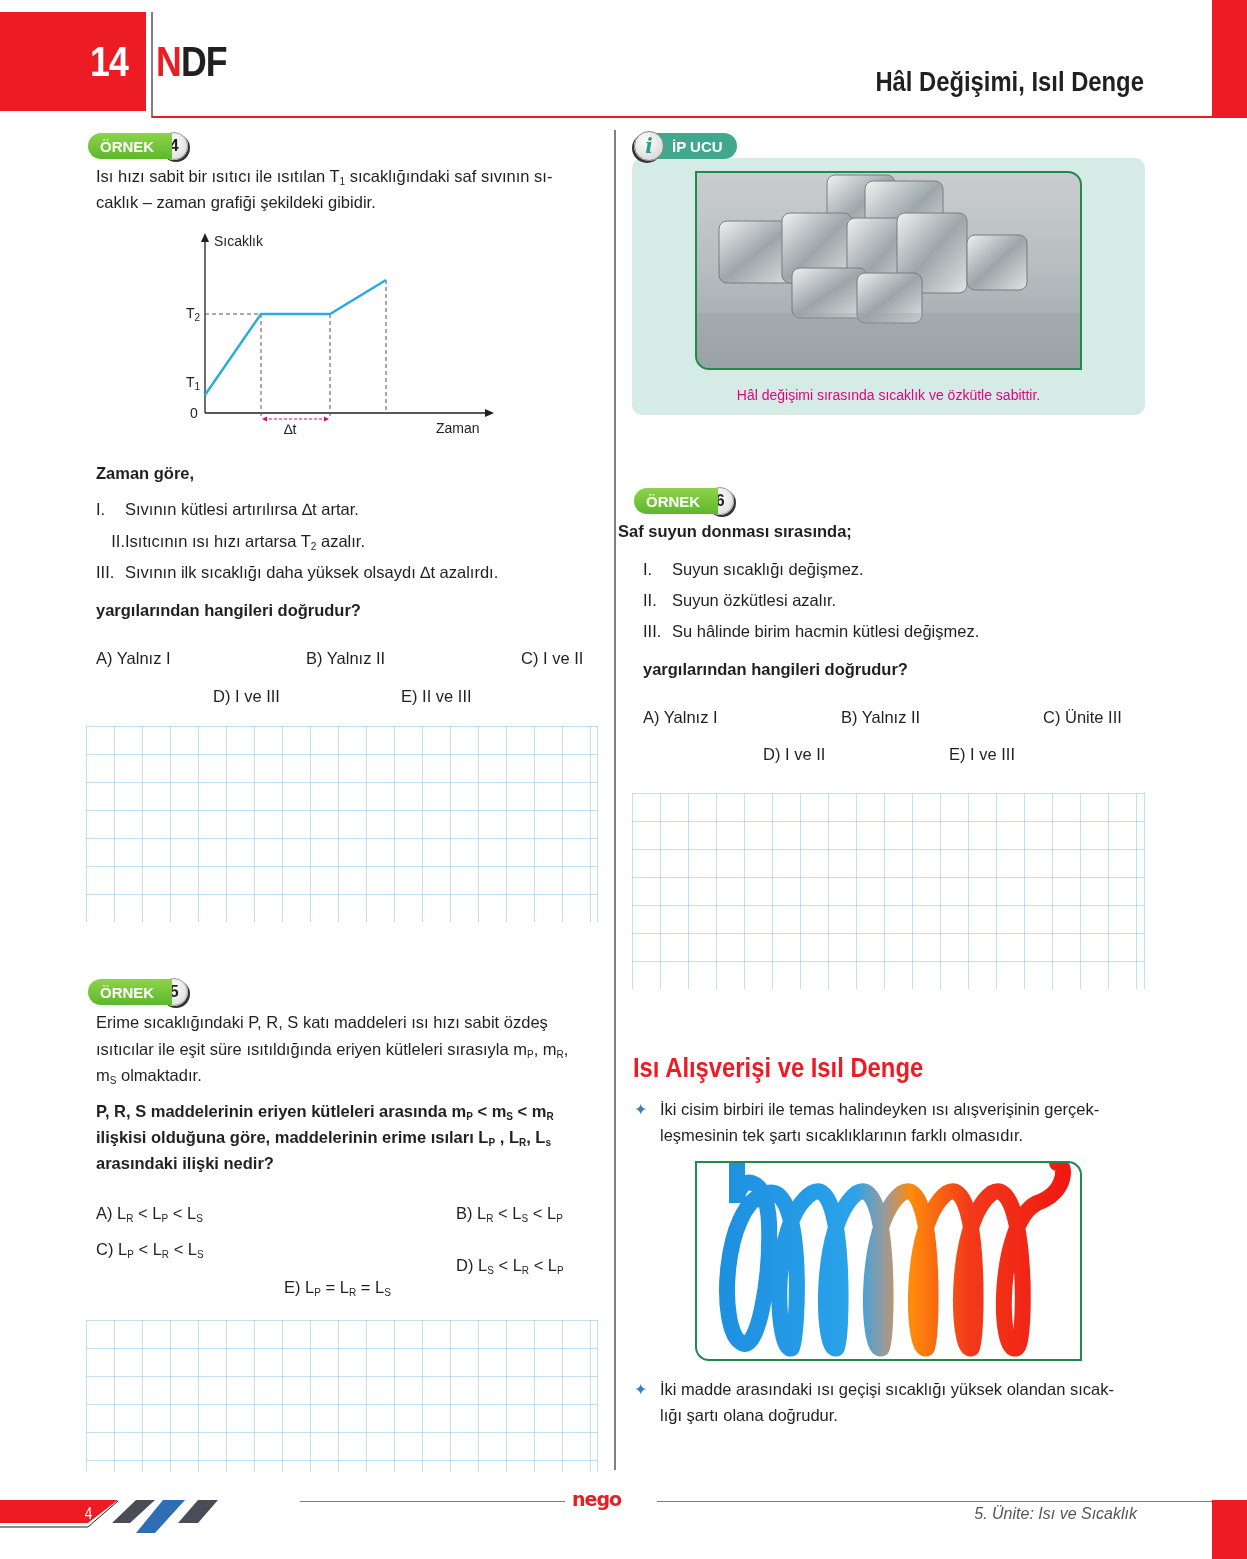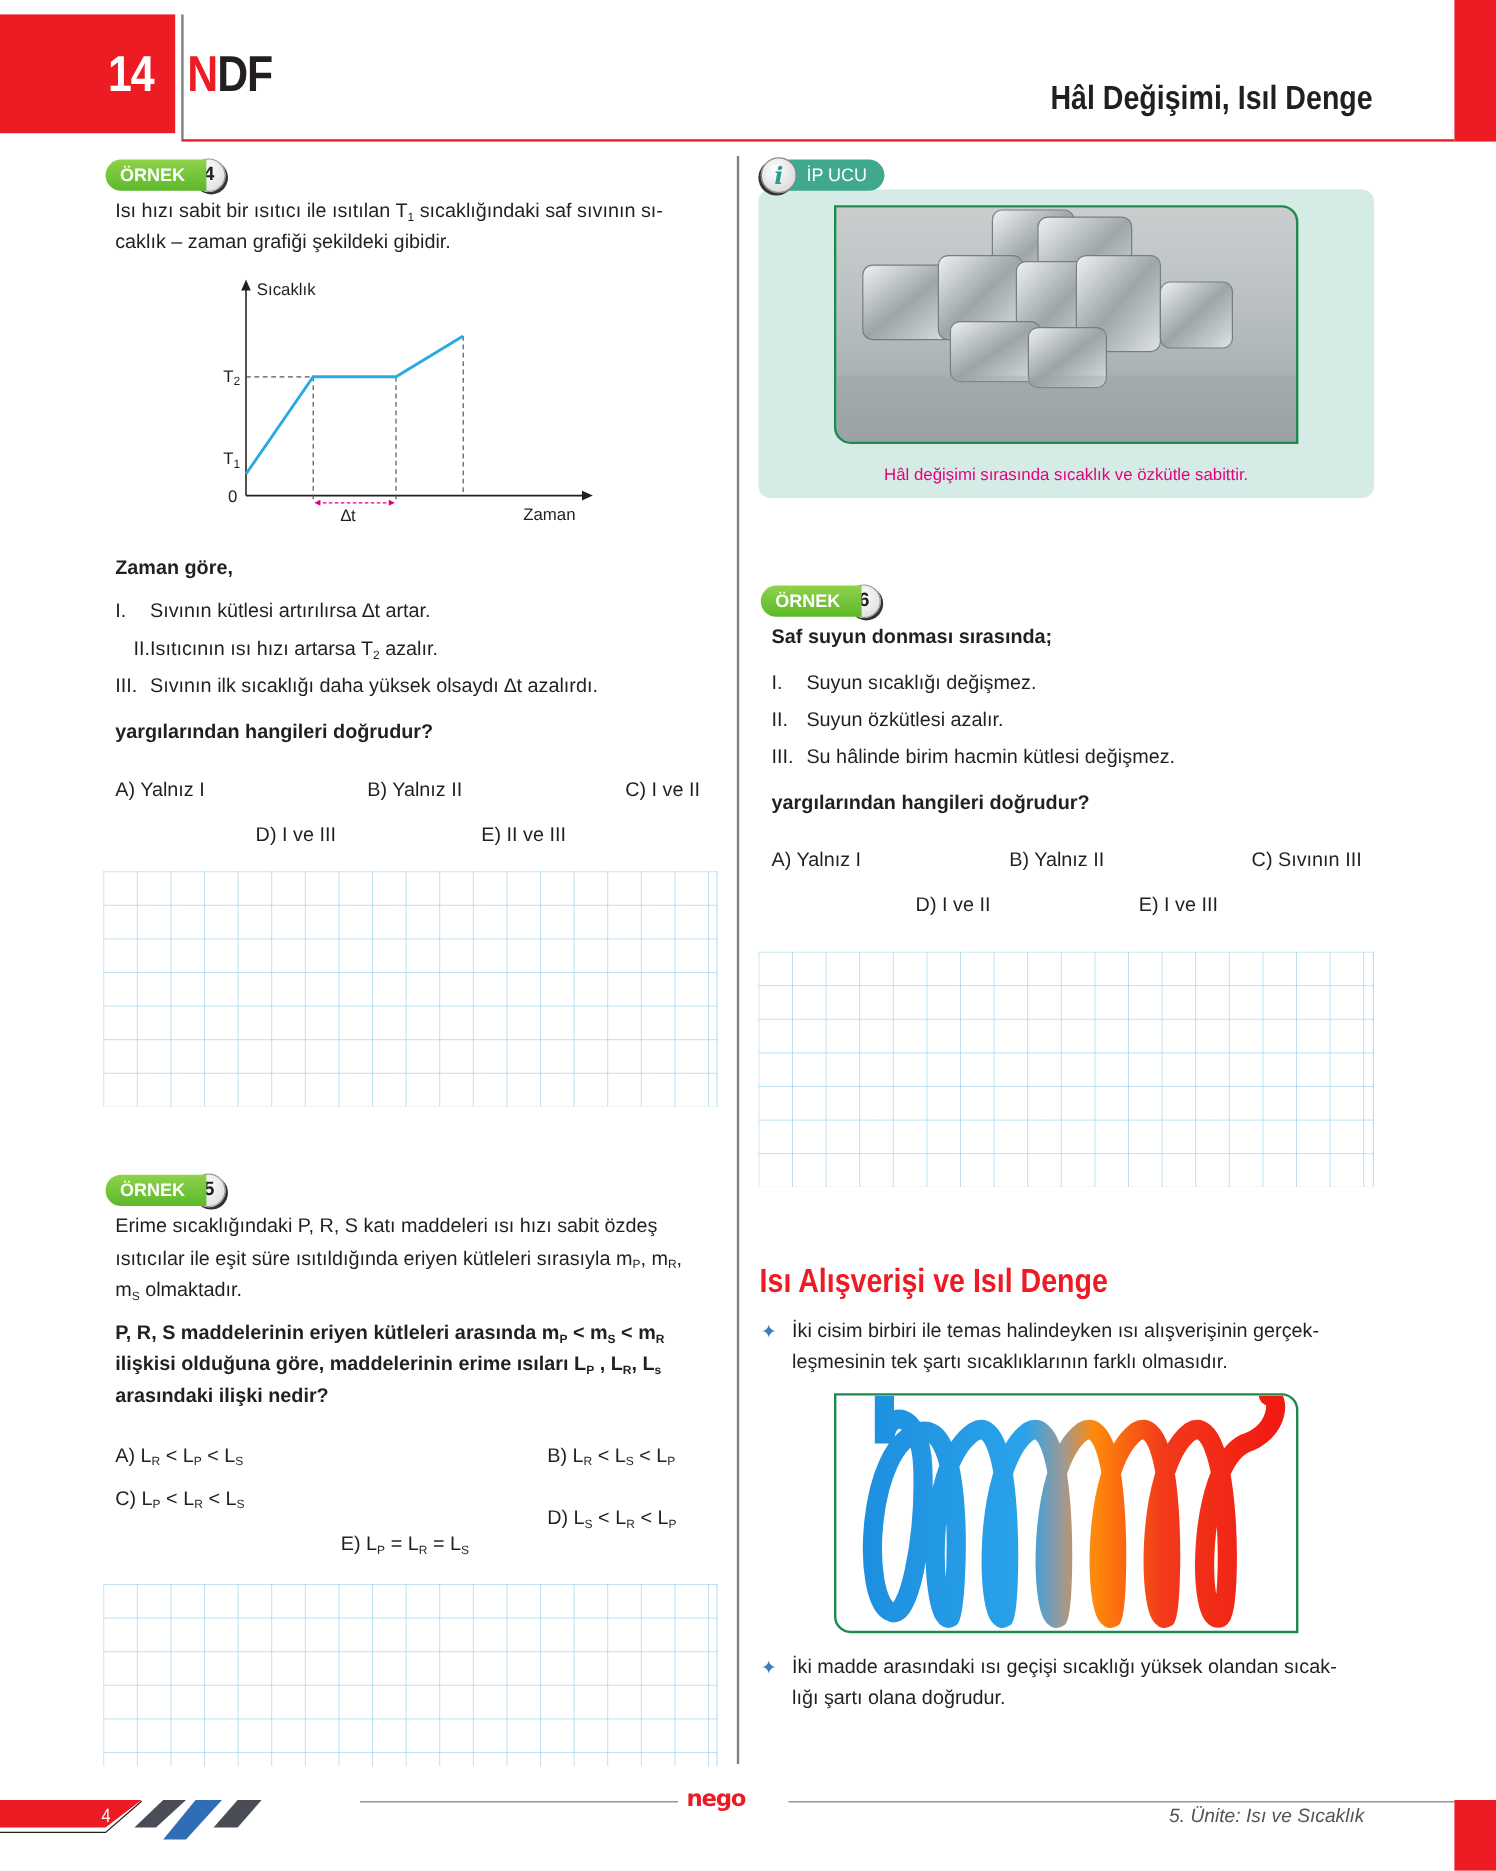--- a/index.html
+++ b/index.html
@@ -35,21 +35,21 @@
     background-image:
       linear-gradient(to right, rgba(140,200,230,0.55) 1px, transparent 1px),
       linear-gradient(to bottom, rgba(140,200,230,0.55) 1px, transparent 1px);
     background-size: 28px 28px;
     border-right: 1px solid rgba(140,200,230,0.55);
   }
 
   
   .tip-badge { left: 634px; top: 131px; height: 30px; display: flex; align-items: center; }
   .tip-badge .icon { width: 30px; height: 30px; border-radius: 50%; background: radial-gradient(circle at 40% 35%, #fff, #cfcfcf); border: 1px solid #888; box-shadow: -2px 2px 0 #333; display: flex; align-items: center; justify-content: center; font-family: "DejaVu Serif", serif; font-style: italic; font-weight: bold; color: #2a9d8f; font-size: 20px; position: relative; z-index: 2; }
-  .tip-badge .lbl { height: 26px; background: #3fa88d; margin-left: -8px; padding: 0 14px 0 16px; border-radius: 0 13px 13px 0; color: #fff; font-weight: normal; font-size: 15px; display: flex; align-items: center; }
+  .tip-badge .lbl { height: 26px; background: #3fa88d; margin-left: -8px; padding: 0 14px 0 16px; border-radius: 0 13px 13px 0; color: #fff; font-weight: bold; font-size: 15px; display: flex; align-items: center; }
   .tip-box { left: 632px; top: 158px; width: 513px; height: 257px; background: #d5ebe6; border-radius: 10px; }
   .ice { left: 695px; top: 171px; width: 387px; height: 199px; border: 2px solid #1f8a4c; border-radius: 0 14px 0 14px; background: linear-gradient(#c9cdce 0%, #b9bfc1 45%, #9aa3a6 100%); overflow: hidden; }
   .tip-caption { left: 632px; top: 387px; width: 513px; text-align: center; font-size: 14px; color: #e6007e; }
 
   .section-title { left: 633px; top: 1052px; font-size: 28px; font-weight: bold; color: #ed1c24; transform: scaleX(0.85); transform-origin: left top; white-space: nowrap; }
   .star { color: #3a7fc1; font-size: 16px; }
 
   .coil-box { left: 695px; top: 1161px; width: 387px; height: 200px; border: 2px solid #1f8a4c; border-radius: 0 14px 0 14px; background: #fff; overflow: hidden; }
 
   
@@ -163,29 +163,29 @@
     </g>
     <rect x="0" y="140" width="387" height="59" fill="#97a0a3" opacity="0.35"></rect>
   </svg>
 </div>
 <div class="abs tip-caption">Hâl değişimi sırasında sıcaklık ve özkütle sabittir.</div>
 
 <div class="abs ornek" style="left:634px; top:487px;">
   <div class="pill">ÖRNEK</div>
   <div class="num">6</div>
 </div>
-<div class="line bold" style="left:643px; top:522px;">Saf suyun donması sırasında;</div>
+<div class="line bold" style="left:618px; top:522px;">Saf suyun donması sırasında;</div>
 <div class="line" style="left:643px; top:560px;"><span class="roman">I.</span><span>Suyun sıcaklığı değişmez.</span></div>
 <div class="line" style="left:643px; top:591px;"><span class="roman">II.</span><span>Suyun özkütlesi azalır.</span></div>
 <div class="line" style="left:643px; top:622px;"><span class="roman">III.</span><span>Su hâlinde birim hacmin kütlesi değişmez.</span></div>
 <div class="line bold" style="left:643px; top:660px;">yargılarından hangileri doğrudur?</div>
 
 <div class="line" style="left:643px; top:708px;">A) Yalnız I</div>
 <div class="line" style="left:841px; top:708px;">B) Yalnız II</div>
-<div class="line" style="left:1043px; top:708px;">C) Sıvının III</div>
+<div class="line" style="left:1043px; top:708px;">C) Ünite III</div>
 <div class="line" style="left:763px; top:745px;">D) I ve II</div>
 <div class="line" style="left:949px; top:745px;">E) I ve III</div>
 
 <div class="abs grid" style="left:632px; top:793px; width:513px; height:196px;"></div>
 
 <div class="abs section-title">Isı Alışverişi ve Isıl Denge</div>
 <div class="line" style="left:634px; top:1100px;"><span class="star">✦</span></div>
 <div class="line" style="left:660px; top:1100px;">İki cisim birbiri ile temas halindeyken ısı alışverişinin gerçek-</div>
 <div class="line" style="left:660px; top:1126px;">leşmesinin tek şartı sıcaklıklarının farklı olmasıdır.</div>
 

